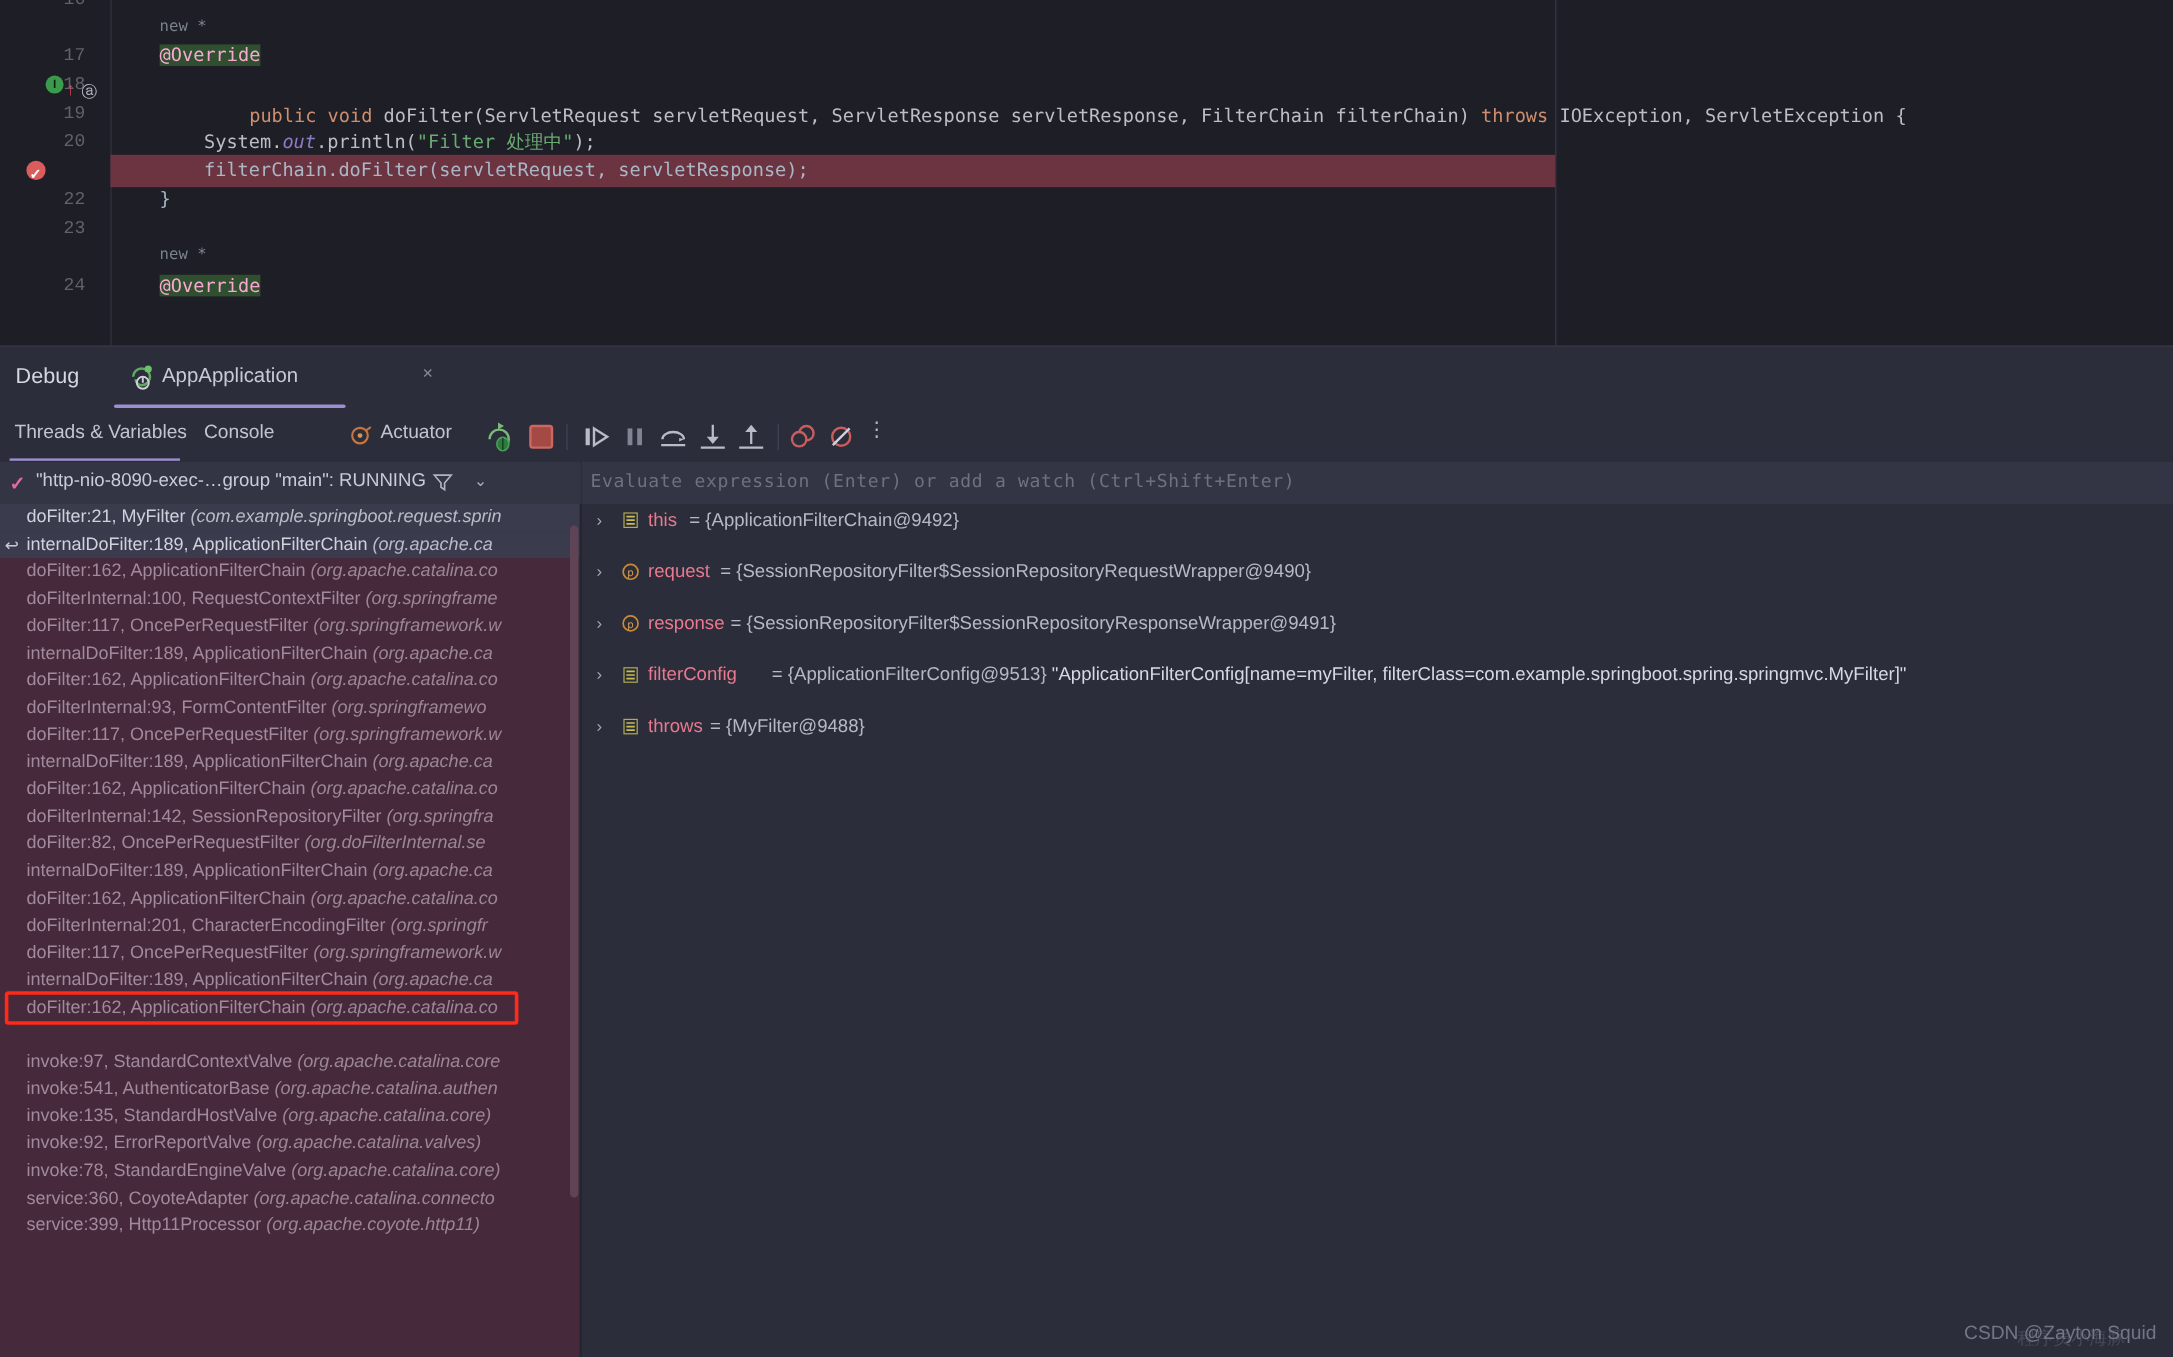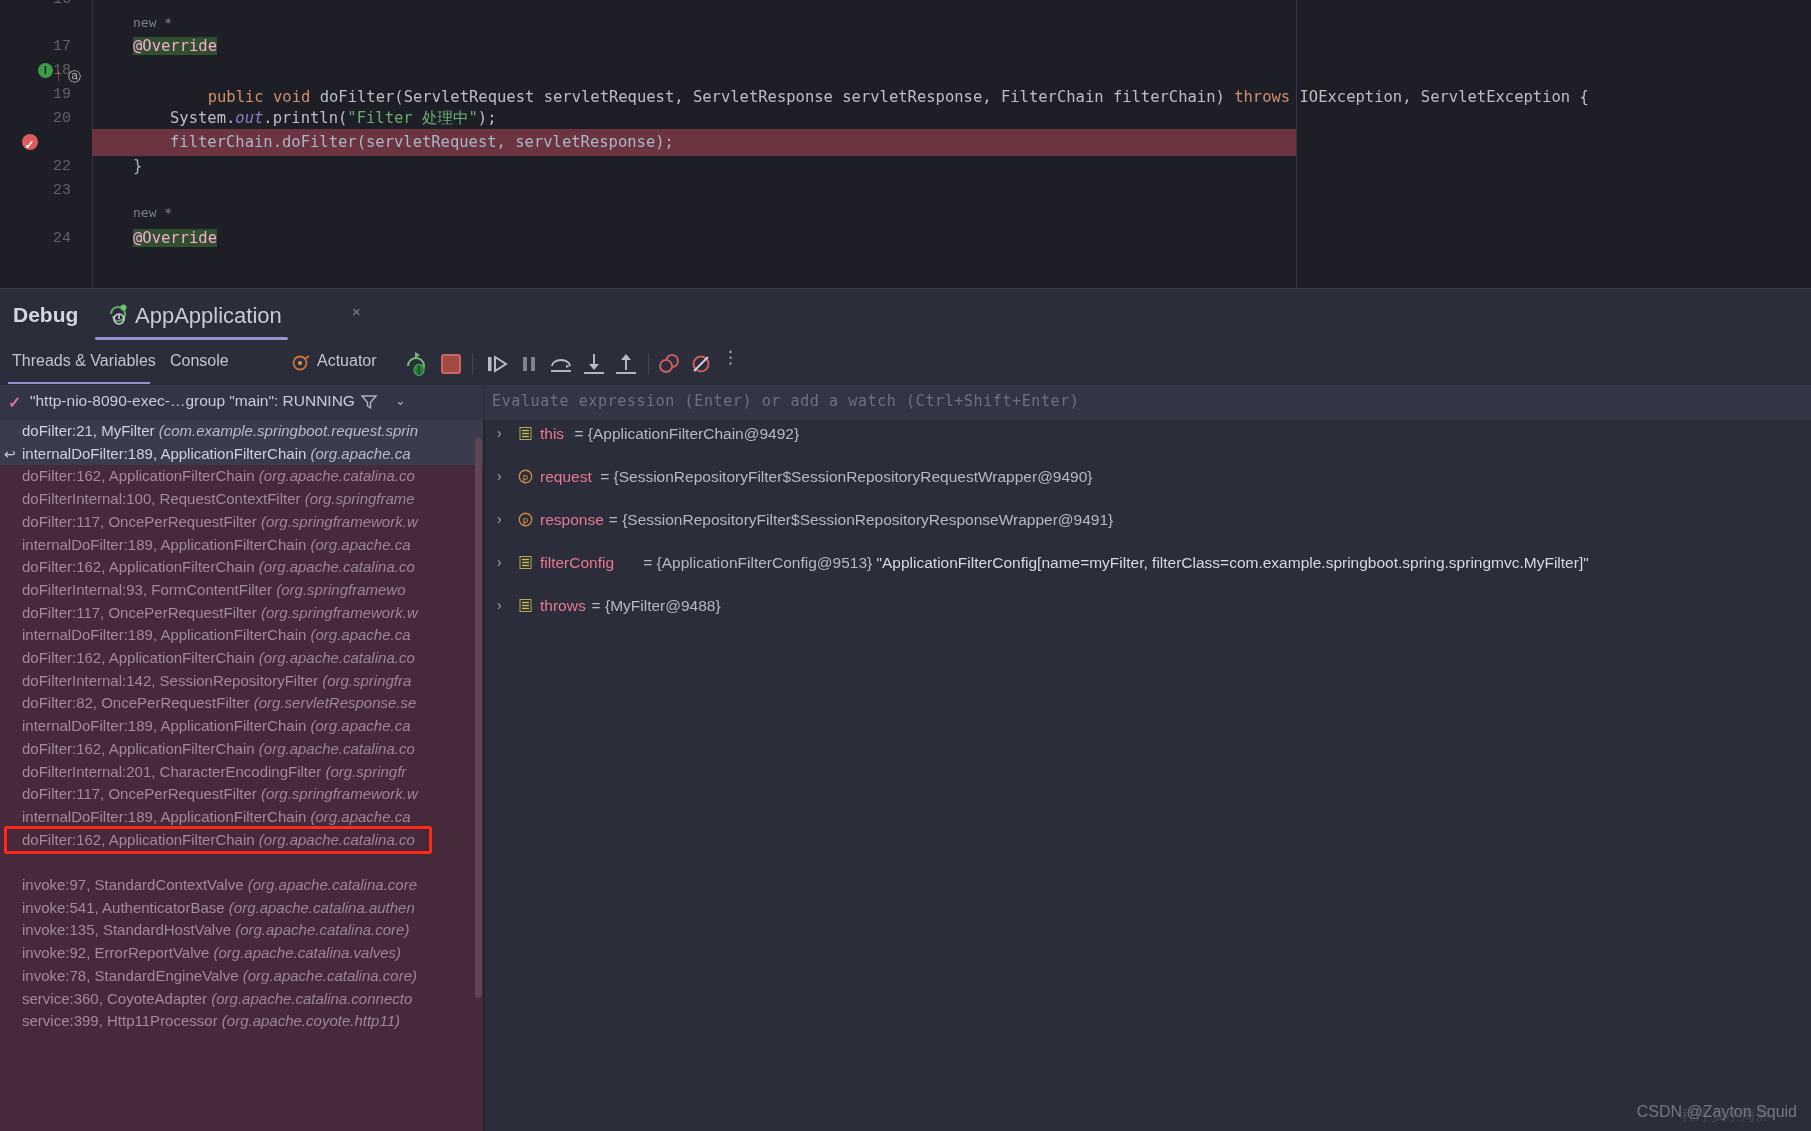--- a/index.html
+++ b/index.html
@@ -38,23 +38,23 @@
   .ico-at { position:absolute; color:#b8bcc6; font-size:13px; }
   .ico-bp { position:absolute; width:16px; height:16px; border-radius:50%;
             background:#db5c5c; }
   .ico-bp::after { content:"✓"; position:absolute; left:2.5px; top:-2px; color:#fff; font-size:12px; font-weight:bold; }
 
   
   .debug-panel { position:absolute; left:0; top:288px; width:1811px; height:843px; background:#2b2d3a; }
   .dp-topline { position:absolute; left:0; top:0; width:1811px; height:1px; background:#383a49; }
 
   .dp-header { position:absolute; left:0; top:1px; width:1811px; height:52px; }
-  .dp-title { position:absolute; left:13px; top:14px; font-size:21px; font-weight:bold; color:#d5d7e0; }
+  .dp-title { position:absolute; left:13px; top:14px; font-size:18px; font-weight:normal; color:#d5d7e0; }
   .dp-tab { position:absolute; left:95px; top:0; height:52px; width:193px; }
-  .dp-tab-label { position:absolute; left:40px; top:14px; font-size:22px; color:#c8cbd6; white-space:nowrap; }
+  .dp-tab-label { position:absolute; left:40px; top:14px; font-size:17px; color:#c8cbd6; white-space:nowrap; }
   .dp-tab-underline { position:absolute; left:95px; top:48px; width:193px; height:3px; background:#9a8fd0; border-radius:2px; }
   .dp-tab-close { position:absolute; left:257px; top:14px; font-size:15px; color:#858896; }
   .spring-ico { position:absolute; left:12px; top:14px; width:22px; height:22px; }
 
   .dp-toolbar { position:absolute; left:0; top:53px; width:1811px; height:44px; }
   .tb-tab { position:absolute; top:11px; font-size:16px; color:#c2c5d1; white-space:nowrap; }
   .tb-uline { position:absolute; top:41px; height:2px; background:#9a8fd0; }
   .tb-sep { position:absolute; top:12px; width:1px; height:22px; background:#434656; }
   .tb-btn { position:absolute; top:9px; width:28px; height:28px; }
   .tb-dots { position:absolute; top:12px; color:#b2b5c2; font-size:17px; letter-spacing:0; line-height:9px; }
@@ -267,21 +267,21 @@
         <div class="frame-row" style="top: 45.4px;"><span class="fr-m dim">doFilter:162, ApplicationFilterChain </span><span class="fr-pkg dim">(org.apache.catalina.co</span></div>
         <div class="frame-row" style="top: 68.1px;"><span class="fr-m dim">doFilterInternal:100, RequestContextFilter </span><span class="fr-pkg dim">(org.springframe</span></div>
         <div class="frame-row" style="top: 90.8px;"><span class="fr-m dim">doFilter:117, OncePerRequestFilter </span><span class="fr-pkg dim">(org.springframework.w</span></div>
         <div class="frame-row" style="top: 113.5px;"><span class="fr-m dim">internalDoFilter:189, ApplicationFilterChain </span><span class="fr-pkg dim">(org.apache.ca</span></div>
         <div class="frame-row" style="top: 136.2px;"><span class="fr-m dim">doFilter:162, ApplicationFilterChain </span><span class="fr-pkg dim">(org.apache.catalina.co</span></div>
         <div class="frame-row" style="top: 158.9px;"><span class="fr-m dim">doFilterInternal:93, FormContentFilter </span><span class="fr-pkg dim">(org.springframewo</span></div>
         <div class="frame-row" style="top: 181.6px;"><span class="fr-m dim">doFilter:117, OncePerRequestFilter </span><span class="fr-pkg dim">(org.springframework.w</span></div>
         <div class="frame-row" style="top: 204.3px;"><span class="fr-m dim">internalDoFilter:189, ApplicationFilterChain </span><span class="fr-pkg dim">(org.apache.ca</span></div>
         <div class="frame-row" style="top: 227px;"><span class="fr-m dim">doFilter:162, ApplicationFilterChain </span><span class="fr-pkg dim">(org.apache.catalina.co</span></div>
         <div class="frame-row" style="top: 249.7px;"><span class="fr-m dim">doFilterInternal:142, SessionRepositoryFilter </span><span class="fr-pkg dim">(org.springfra</span></div>
-        <div class="frame-row" style="top: 272.4px;"><span class="fr-m dim">doFilter:82, OncePerRequestFilter </span><span class="fr-pkg dim">(org.servletResponse.se</span></div>
+        <div class="frame-row" style="top: 272.4px;"><span class="fr-m dim">doFilter:82, OncePerRequestFilter </span><span class="fr-pkg dim">(org.doFilterInternal.se</span></div>
         <div class="frame-row" style="top: 295.1px;"><span class="fr-m dim">internalDoFilter:189, ApplicationFilterChain </span><span class="fr-pkg dim">(org.apache.ca</span></div>
         <div class="frame-row" style="top: 317.8px;"><span class="fr-m dim">doFilter:162, ApplicationFilterChain </span><span class="fr-pkg dim">(org.apache.catalina.co</span></div>
         <div class="frame-row" style="top: 340.5px;"><span class="fr-m dim">doFilterInternal:201, CharacterEncodingFilter </span><span class="fr-pkg dim">(org.springfr</span></div>
         <div class="frame-row" style="top: 363.2px;"><span class="fr-m dim">doFilter:117, OncePerRequestFilter </span><span class="fr-pkg dim">(org.springframework.w</span></div>
         <div class="frame-row" style="top: 385.9px;"><span class="fr-m dim">internalDoFilter:189, ApplicationFilterChain </span><span class="fr-pkg dim">(org.apache.ca</span></div>
         <div class="frame-row" style="top: 408.6px;"><span class="fr-m dim">doFilter:162, ApplicationFilterChain </span><span class="fr-pkg dim">(org.apache.catalina.co</span></div>
         <div class="frame-row" style="top: 454px;"><span class="fr-m dim">invoke:97, StandardContextValve </span><span class="fr-pkg dim">(org.apache.catalina.core</span></div>
         <div class="frame-row" style="top: 476.7px;"><span class="fr-m dim">invoke:541, AuthenticatorBase </span><span class="fr-pkg dim">(org.apache.catalina.authen</span></div>
         <div class="frame-row" style="top: 499.4px;"><span class="fr-m dim">invoke:135, StandardHostValve </span><span class="fr-pkg dim">(org.apache.catalina.core)</span></div>
         <div class="frame-row" style="top: 522.1px;"><span class="fr-m dim">invoke:92, ErrorReportValve </span><span class="fr-pkg dim">(org.apache.catalina.valves)</span></div>

